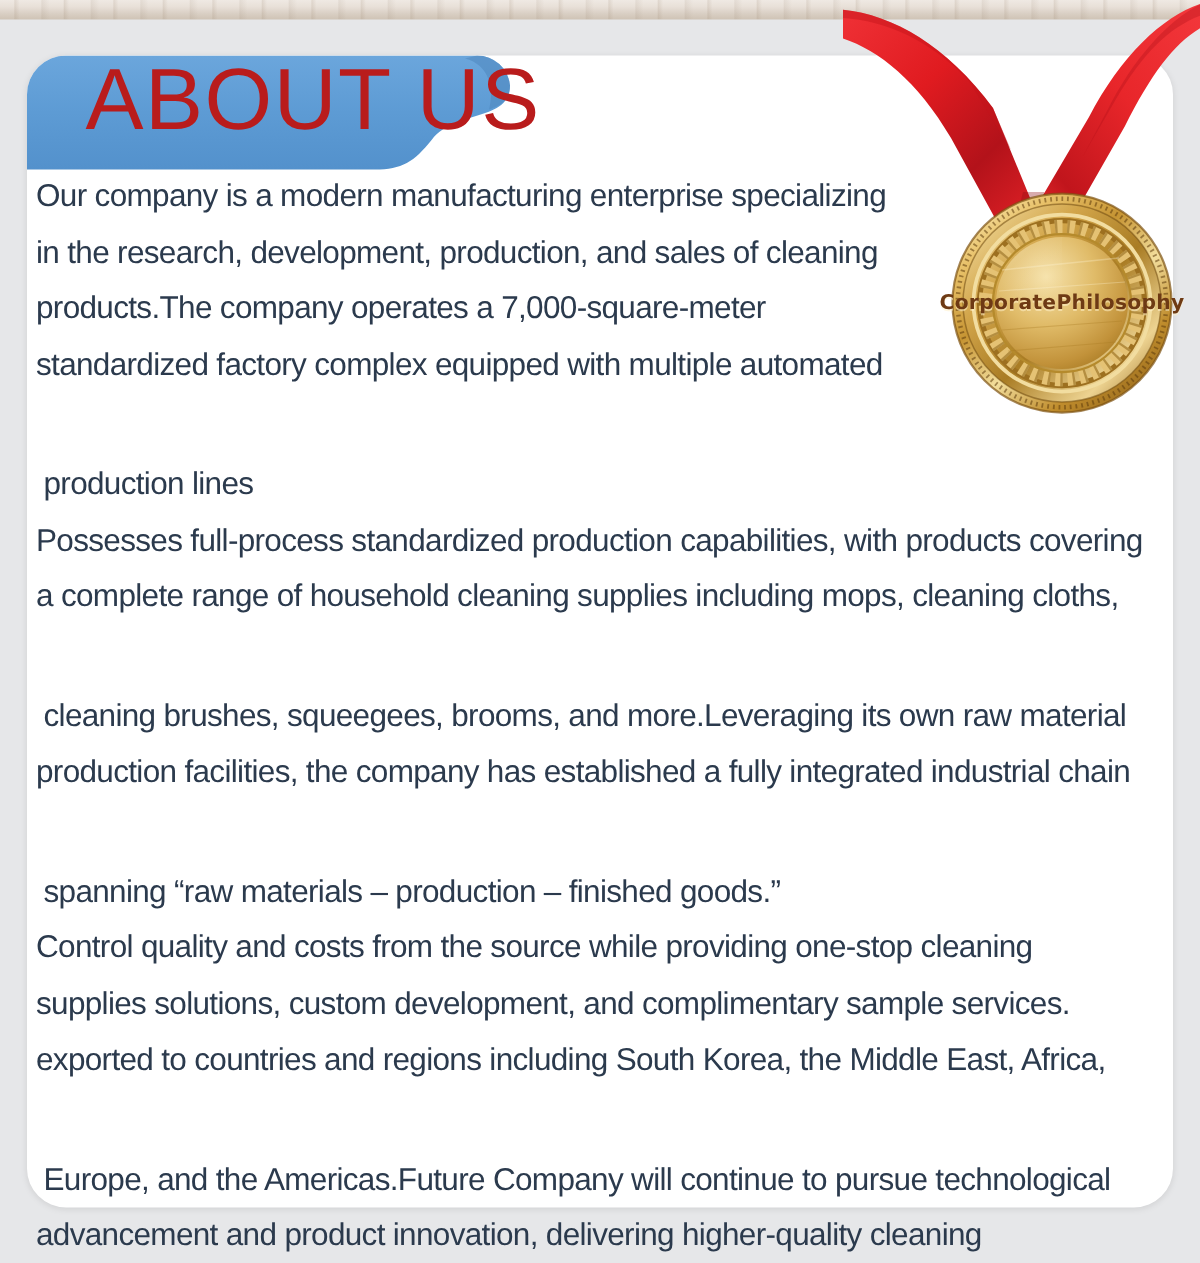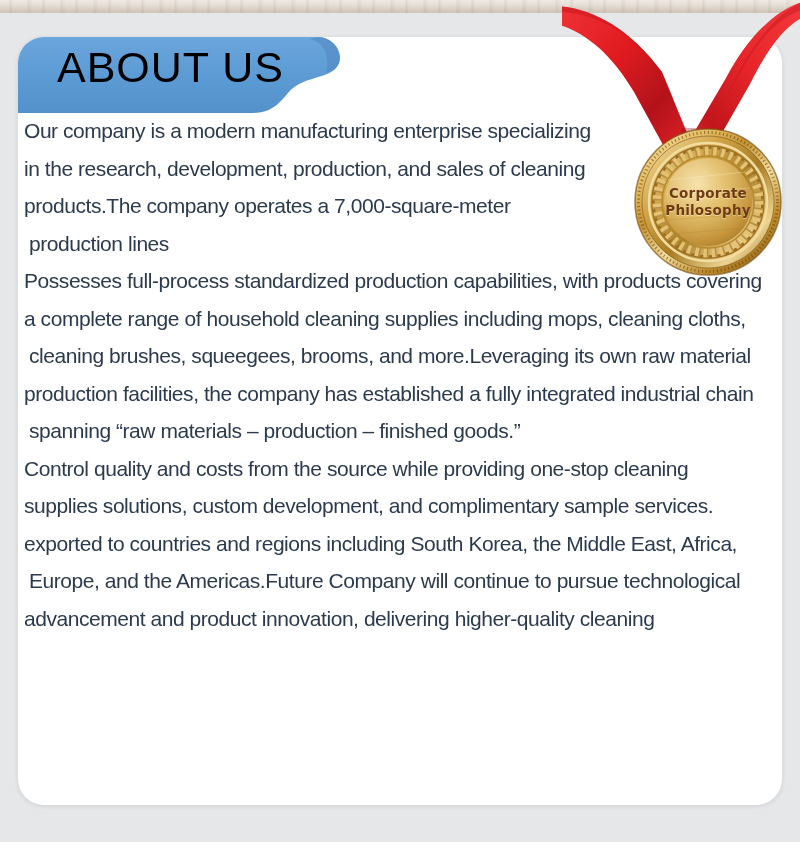--- a/index.html
+++ b/index.html
@@ -67,21 +67,20 @@
     left: 634px;
     top: 128px;
     width: 148px;
     height: 148px;
   }
   #medal-text {
     position: absolute;
     left: 0; top: 0;
     width: 148px; height: 148px;
     display: flex;
-    flex-direction: column;
     align-items: center;
     justify-content: center;
     font-family: "DejaVu Sans", sans-serif;
     font-weight: bold;
     font-size: 13.5px;
     line-height: 17px;
     color: #6e3a14;
     text-shadow: 0 1px 0 rgba(255,240,200,0.55);
     letter-spacing: 0.2px;
   }
@@ -93,45 +92,45 @@
     top: 37px;
     width: 340px;
     height: 82px;
   }
   #about-title {
     position: absolute;
     left: 57px;
     top: 38px;
     font-family: "Liberation Sans", sans-serif;
     font-weight: 300;
-    font-size: 43px;
+    font-size: 58px;
     line-height: 58px;
     letter-spacing: 1px;
-    color: #000000;
+    color: #b91c1c;
     white-space: nowrap;
   }
 
   
   #about-body {
     position: absolute;
     left: 24px;
     top: 112px;
     width: 752px;
     color: #2b3a4d;
     font-family: "Liberation Sans", sans-serif;
     font-size: 21px;
     line-height: 37.5px;
     letter-spacing: -0.45px;
   }
   #about-body .para { margin: 0; }
   #about-body .line {
     display: block;
     white-space: nowrap;
   }
-  #about-body .indent { padding-left: 5px; }
+  #about-body .indent { padding-left: 5px; margin-top: 42px; }
 </style>
 </head>
 <body>
 
 <div id="wood-strip"></div>
 
 <div id="about-card"></div>
 
 <svg id="medal-ribbon" viewBox="0 0 238 190" xmlns="http://www.w3.org/2000/svg">
   <defs>
@@ -239,20 +238,21 @@
   <path d="M 300 0 A 22 22 0 0 1 322 20 C 322 30 316 33 308 36
            C 312 22 308 6 292 2 Z" fill="#4f86bd" opacity="0.55"></path>
 </svg>
 <div id="about-title">ABOUT US</div>
 
 <div id="about-body">
     <div class="para">
       <span class="line">Our company is a modern manufacturing enterprise specializing</span>
       <span class="line">in the research, development, production, and sales of cleaning</span>
       <span class="line">products.The company operates a 7,000-square-meter</span>
+      <span class="line">standardized factory complex equipped with multiple automated</span>
       <span class="line indent">production lines</span>
     </div>
     <div class="para">
       <span class="line">Possesses full-process standardized production capabilities, with products covering</span>
       <span class="line">a complete range of household cleaning supplies including mops, cleaning cloths,</span>
       <span class="line indent">cleaning brushes, squeegees, brooms, and more.Leveraging its own raw material</span>
       <span class="line">production facilities, the company has established a fully integrated industrial chain</span>
       <span class="line indent">spanning  “raw materials – production – finished goods.”</span>
     </div>
     <div class="para">

